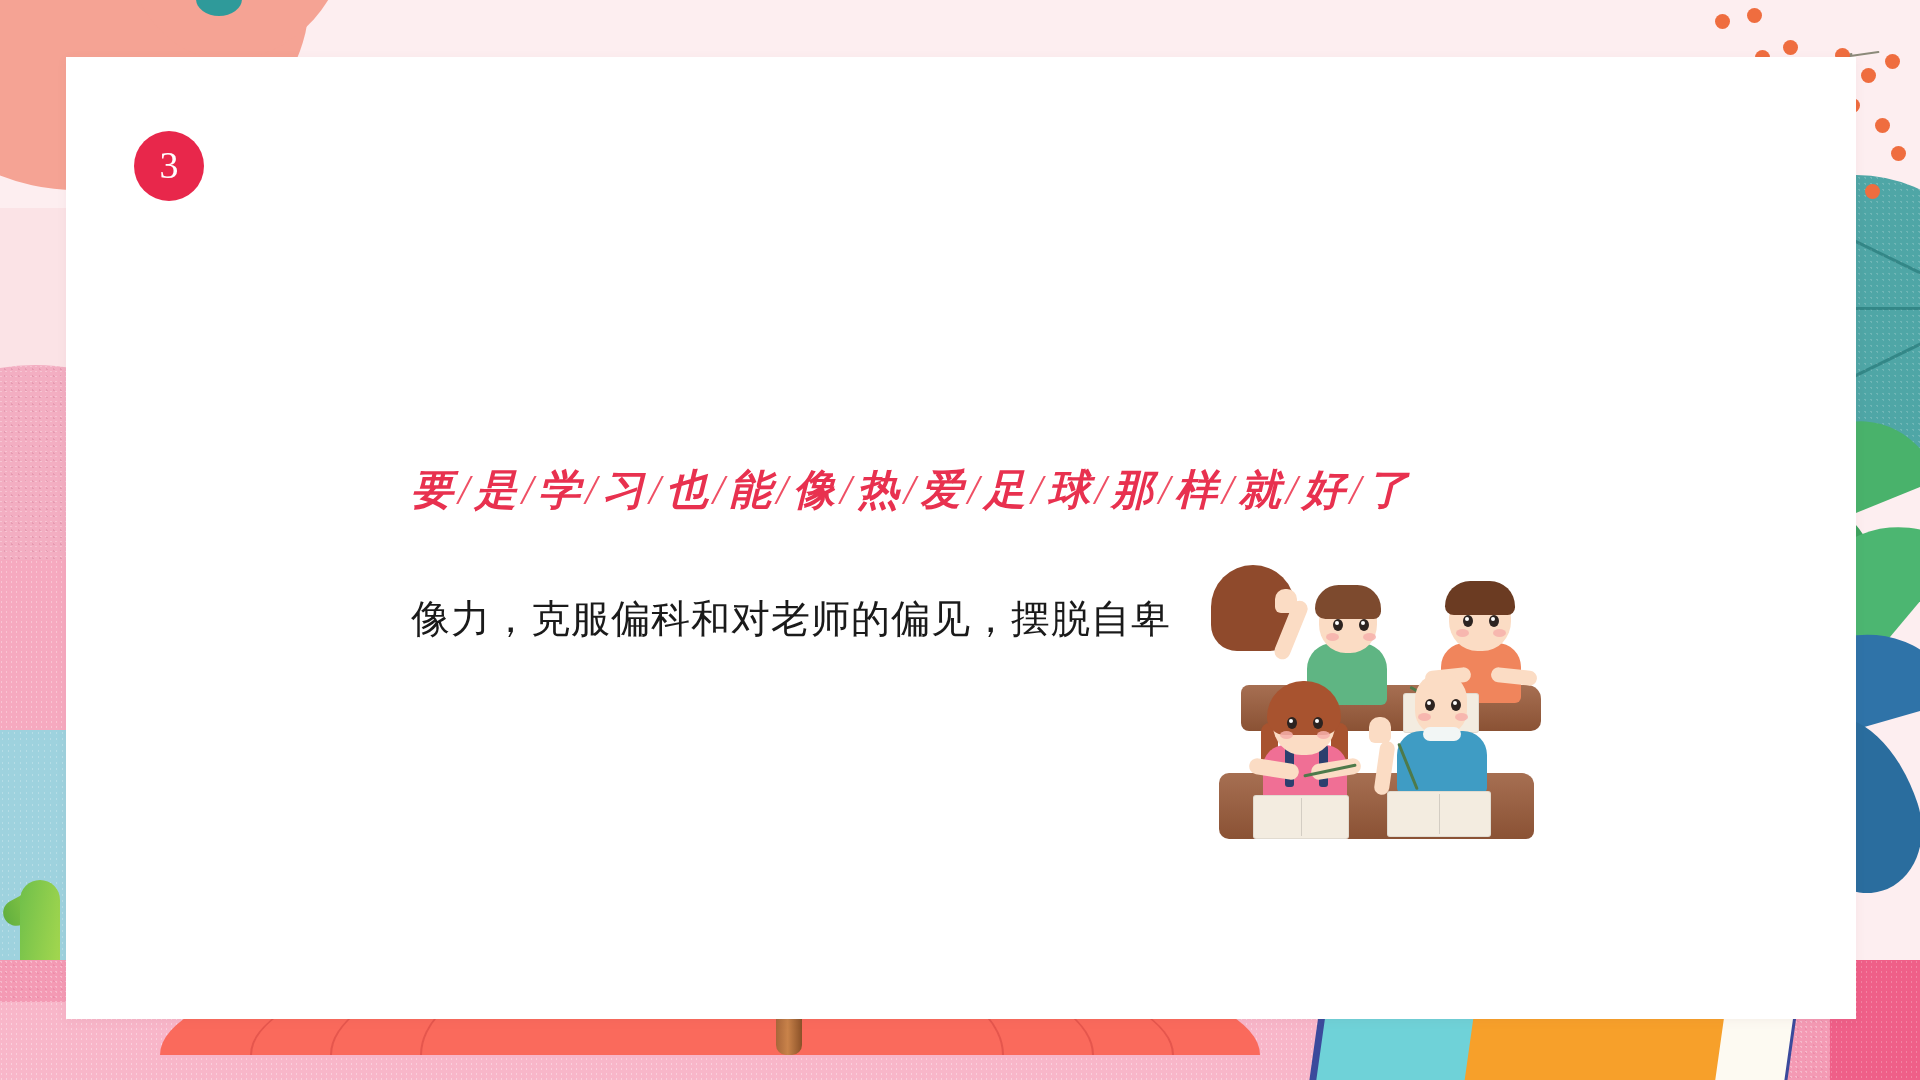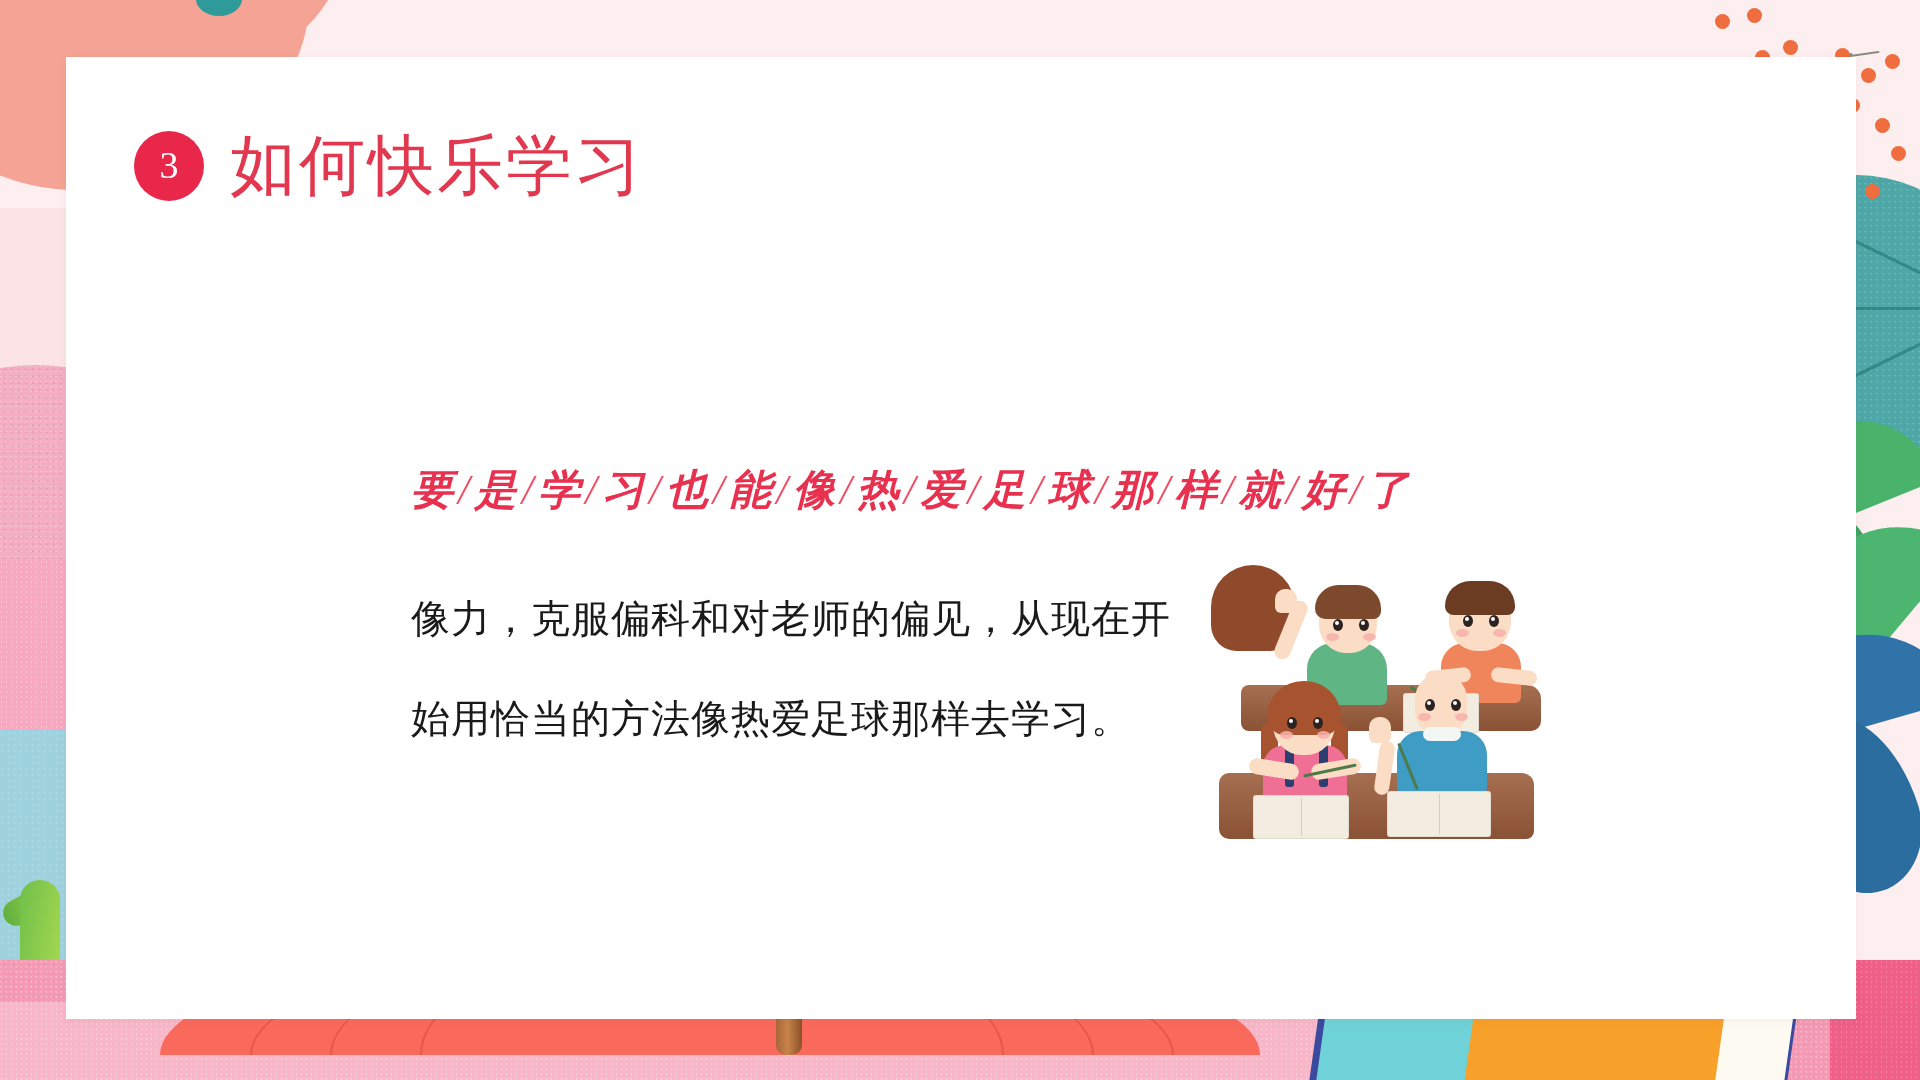--- a/index.html
+++ b/index.html
@@ -489,28 +489,26 @@
       <div class="book-cover"></div>
       <div class="book-pages-inner"></div>
       <div class="book-page-white"></div>
     </div>
   </div>
 
   <div class="card">
 
     <div class="title-row">
       <div class="badge">3</div>
-      <div class="title-text">如何快乐学习</div>
     </div>
 
     <div class="slash-line"><span>要</span><span class="sep">/</span><span>是</span><span class="sep">/</span><span>学</span><span class="sep">/</span><span>习</span><span class="sep">/</span><span>也</span><span class="sep">/</span><span>能</span><span class="sep">/</span><span>像</span><span class="sep">/</span><span>热</span><span class="sep">/</span><span>爱</span><span class="sep">/</span><span>足</span><span class="sep">/</span><span>球</span><span class="sep">/</span><span>那</span><span class="sep">/</span><span>样</span><span class="sep">/</span><span>就</span><span class="sep">/</span><span>好</span><span class="sep">/</span><span>了</span></div>
 
     <div class="body-text">
-      <div class="body-line">像力，克服偏科和对老师的偏见，从现在开</div>
-      <div class="body-line">始用恰当的方法像热爱足球那样去学习。</div>
+      <div class="body-line">像力，克服偏科和对老师的偏见，摆脱自卑</div>
     </div>
 
     <div class="illus">
 
       <div class="desk desk-back"></div>
 
       <div>
         <div class="arm boy-g-arm"></div>
         <div class="boy-g-hand"></div>
         <div class="boy-g-body"></div>

